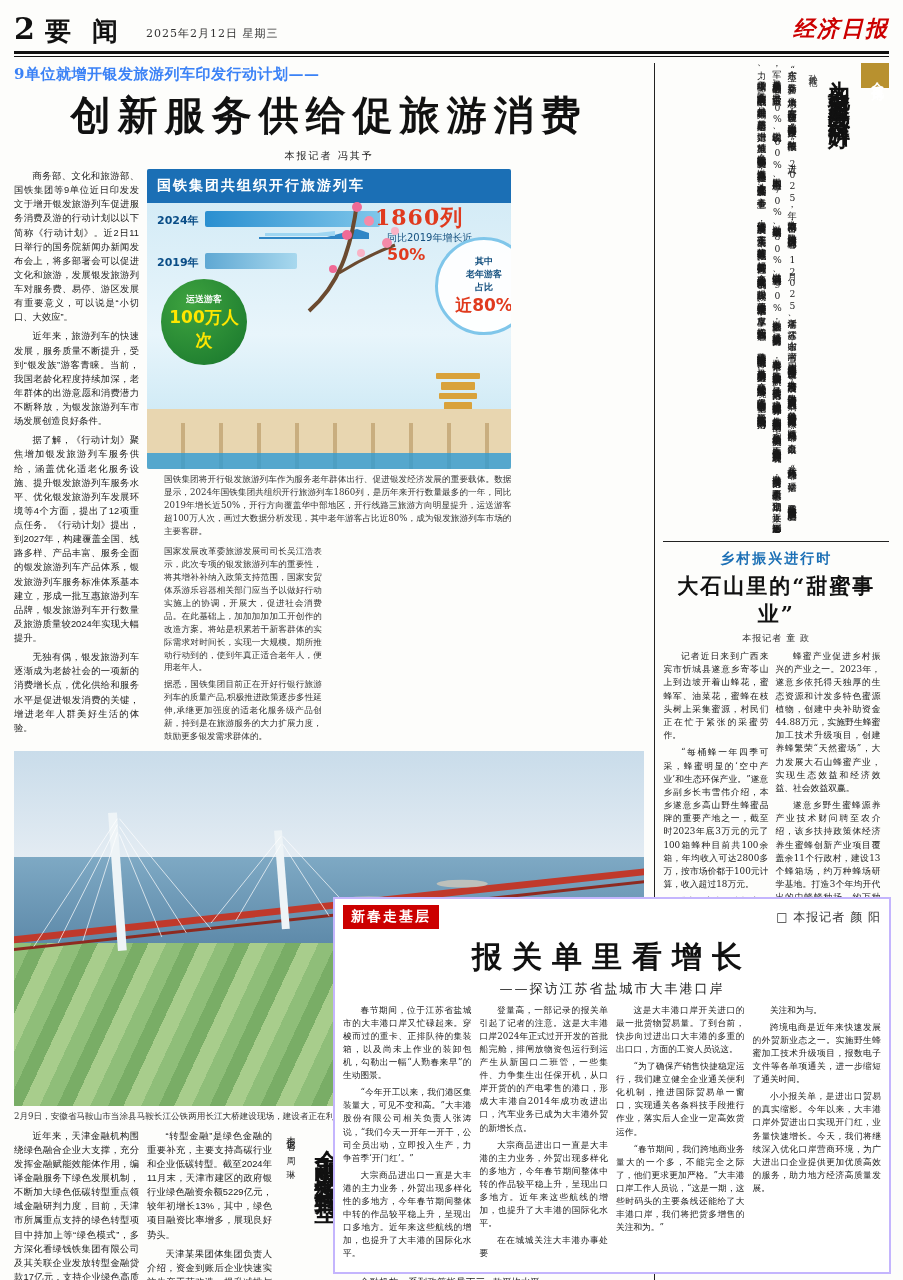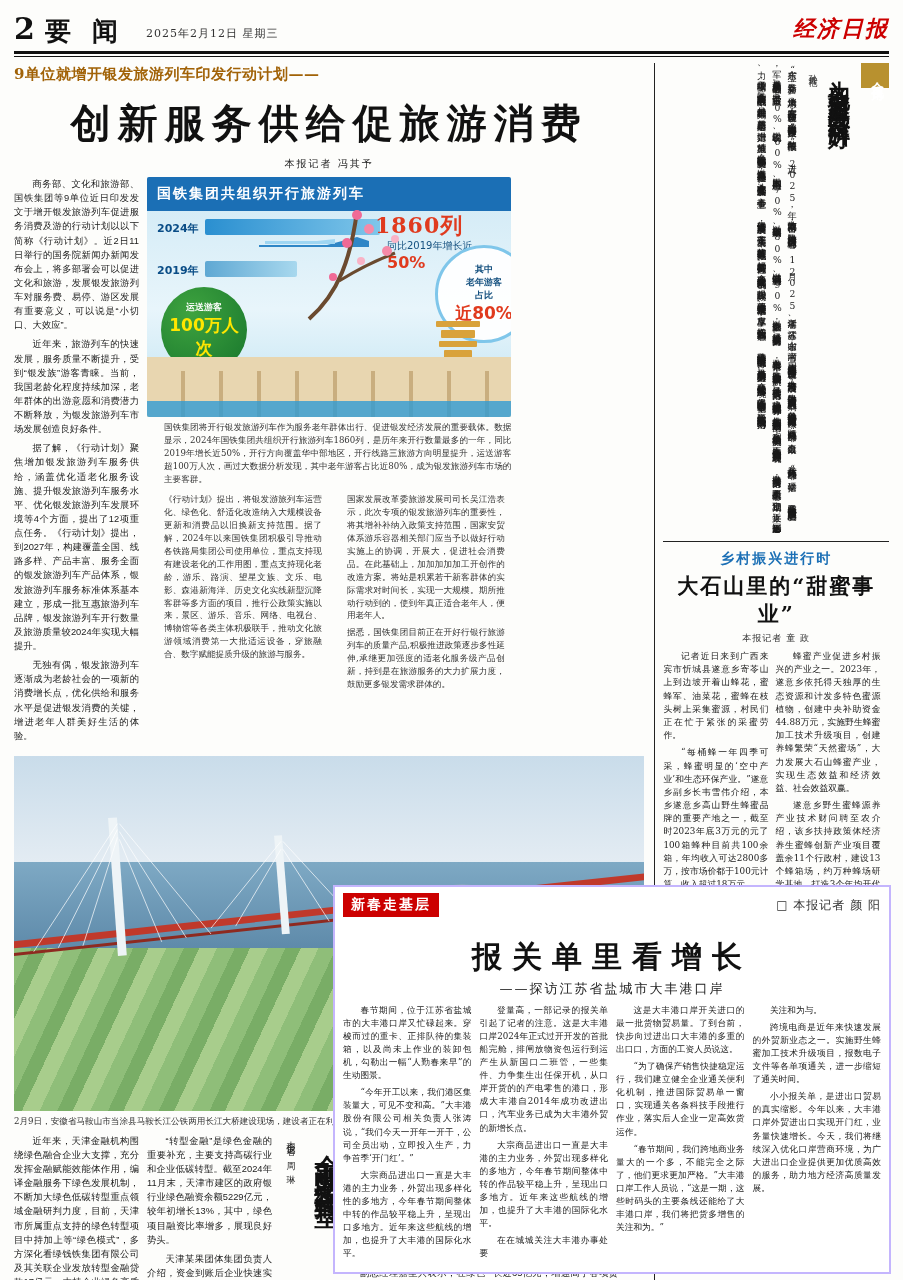--- a/index.html
+++ b/index.html
@@ -41,41 +41,41 @@
   .rule-thin{height:1px;background:#111;margin:2px 4px 6px 4px;}
 
   
   .body-grid{display:flex;gap:10px;padding:0 4px;}
   .col-left{width:640px;}
   .col-right{width:229px;border-left:1px solid #222;padding-left:8px;}
 
   
   .kicker{
     font-family:"DejaVu Serif","Liberation Serif",serif;
-    font-size:15px;font-weight:bold;color:#a16207;letter-spacing:0.5px;margin:2px 0 12px 0;
+    font-size:15px;font-weight:bold;color:#3b82f6;letter-spacing:0.5px;margin:2px 0 4px 0;
   }
   .headline{
     font-family:"DejaVu Serif","Liberation Serif",serif;
     font-size:40px;font-weight:bold;text-align:center;letter-spacing:7px;
     margin:4px 0 6px 0;
   }
   .byline{font-size:10px;text-align:center;color:#222;letter-spacing:2px;margin-bottom:6px;}
 
   .lead-wrap{display:flex;gap:8px;}
   .lead-col{width:125px;}
   .lead-col p, .txtcol p{
     font-size:9.3px;line-height:1.52;text-align:justify;margin:0 0 5px 0;
     font-family:Liberation Sans, sans-serif;
     text-indent:2em;color:#1a1a1a;
   }
   .figure-block{width:calc(100% - 266px);}
 
   
   .info{
-    width:100%;height:240px;position:relative;overflow:hidden;
+    width:100%;height:300px;position:relative;overflow:hidden;
     background:linear-gradient(#cfe9f5 0%,#e8f5fb 55%,#bfe3f2 100%);
     border-radius:2px;
   }
   .info-band{
     position:absolute;left:0;top:0;width:100%;height:34px;
     background:#1b6fb5;color:#fff;font-weight:bold;
     font-family:"DejaVu Serif","Liberation Serif",serif;
     font-size:14px;letter-spacing:2px;display:flex;align-items:center;padding-left:10px;
     box-sizing:border-box;
   }
@@ -196,21 +196,21 @@
     border:2px solid #c4b5fd;padding:6px 8px 8px 8px;box-sizing:border-box;background:#fff;
   }
   .feature-top{display:flex;align-items:center;justify-content:space-between;}
   .feature-tag{
     background:#c00;color:#fff;font-family:"DejaVu Serif","Liberation Serif",serif;
     font-size:14px;font-weight:bold;letter-spacing:2px;padding:3px 8px;
   }
   .feature-credit{font-size:12px;color:#333;letter-spacing:1px;}
   .feature-head{
     font-family:"DejaVu Serif","Liberation Serif",serif;
-    font-size:30px;font-weight:bold;text-align:center;letter-spacing:10px;margin:20px 0 2px 0;
+    font-size:30px;font-weight:bold;text-align:center;letter-spacing:10px;margin:8px 0 2px 0;
   }
   .feature-sub{
     font-family:"DejaVu Serif","Liberation Serif",serif;
     font-size:13px;text-align:center;letter-spacing:2px;color:#222;margin-bottom:6px;
   }
   .feature-cols{display:flex;gap:8px;}
   .feature-col{width:131px;}
   .feature-col p{
     font-size:8.7px;line-height:1.5;text-align:justify;margin:0 0 4px 0;text-indent:2em;
     font-family:"DejaVu Serif","Liberation Serif",serif;color:#1a1a1a;
@@ -291,23 +291,20 @@
               <i style="width:28px;height:10px"></i>
               <i style="width:32px;height:6px"></i>
               <i style="width:22px;height:14px"></i>
             </div>
             <div class="arch"></div>
             <div class="water"></div>
           </div>
           <p class="cap">国铁集团将开行银发旅游列车作为服务老年群体出行、促进银发经济发展的重要载体。数据显示，2024年国铁集团共组织开行旅游列车1860列，是历年来开行数量最多的一年，同比2019年增长近50%，开行方向覆盖华中部地区，开行线路三旅游方向明显提升，运送游客超100万人次，画过大数据分析发现，其中老年游客占比近80%，成为银发旅游列车市场的主要客群。</p>
           <div style="display:flex;gap:8px;margin-top:4px;">
             <div style="width:48%">
-                <p class="cap">《行动计划》提出，将银发游旅列车运营化、绿色化、舒适化改造纳入大规模设备更新和消费品以旧换新支持范围。据了解，2024年以来国铁集团积极引导推动各铁路局集团公司使用单位，重点支持现有建设老化的工作用图，重点支持现化老龄，游乐、路演、望星文族、文乐、电影、森港新海洋、历史文化实线新型沉降客群等多方面的项目，推行公政策实施以来，景区、游乐、音乐、网络、电视台、博物馆等各类主体积极联手，推动文化旅游领域消费第一大批适运设备，穿旅融合、数字赋能提质升级的旅游与服务。</p>
-              </div>
-            <div style="width:48%">
                 <p class="cap">国家发展改革委旅游发展司司长吴江浩表示，此次专项的银发旅游列车的重要性，将其增补补纳入政策支持范围，国家安贸体系游乐容器相关部门应当予以做好行动实施上的协调，开展大，促进社会消费品。在此基础上，加加加加加工开创作的改造方案。将站是积累若干新客群体的实际需求对时间长，实现一大规模。期所推动行动到的，使到年真正适合老年人，便用老年人。</p>
               <p class="cap">据悉，国铁集团目前正在开好行银行旅游列车的质量产品,积极推进政策逐步多性延伸,承继更加强度的适老化服务级产品创新，持到是在旅游服务的大力扩展力度，鼓励更多银发需求群体的。</p>
               </div>
           </div>
         </div>
 
         <div class="lead-col"></div>
       </div>
 
       <div class="photo">

